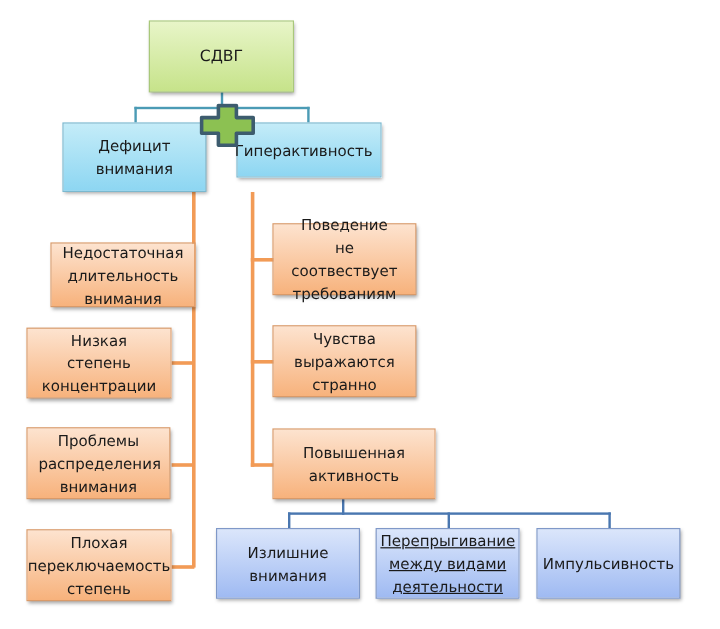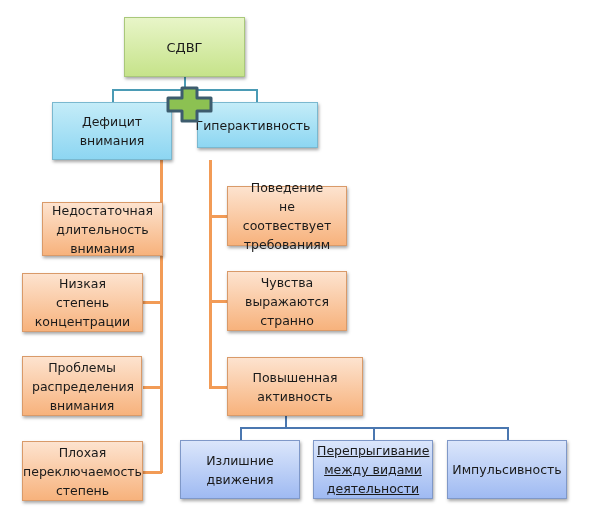--- a/index.html
+++ b/index.html
@@ -98,20 +98,20 @@
   <span style="display:block;width:100px;">Поведение не соотвествует требованиям</span>
 </div>
 <div class="box item" style="left:227px;top:271px;width:120px;height:60px;">
   <span style="display:block;width:90px;">Чувства выражаются странно</span>
 </div>
 <div class="box item" style="left:227px;top:357px;width:136px;height:59px;">
   <span style="display:block;width:100px;">Повышенная активность</span>
 </div>
 
 <div class="box sub" style="left:180px;top:440px;width:120px;height:59px;">
-  <span style="display:block;width:80px;">Излишние движения</span>
+  <span style="display:block;width:80px;">Излишние внимания</span>
 </div>
 <div class="box sub" style="left:313px;top:440px;width:120px;height:59px;">
   <span style="display:block;width:112px;text-decoration:underline;">Перепрыгивание между видами деятельности</span>
 </div>
 <div class="box sub" style="left:447px;top:440px;width:120px;height:59px;">
   <span>Импульсивность</span>
 </div>
 
 </body></html>

